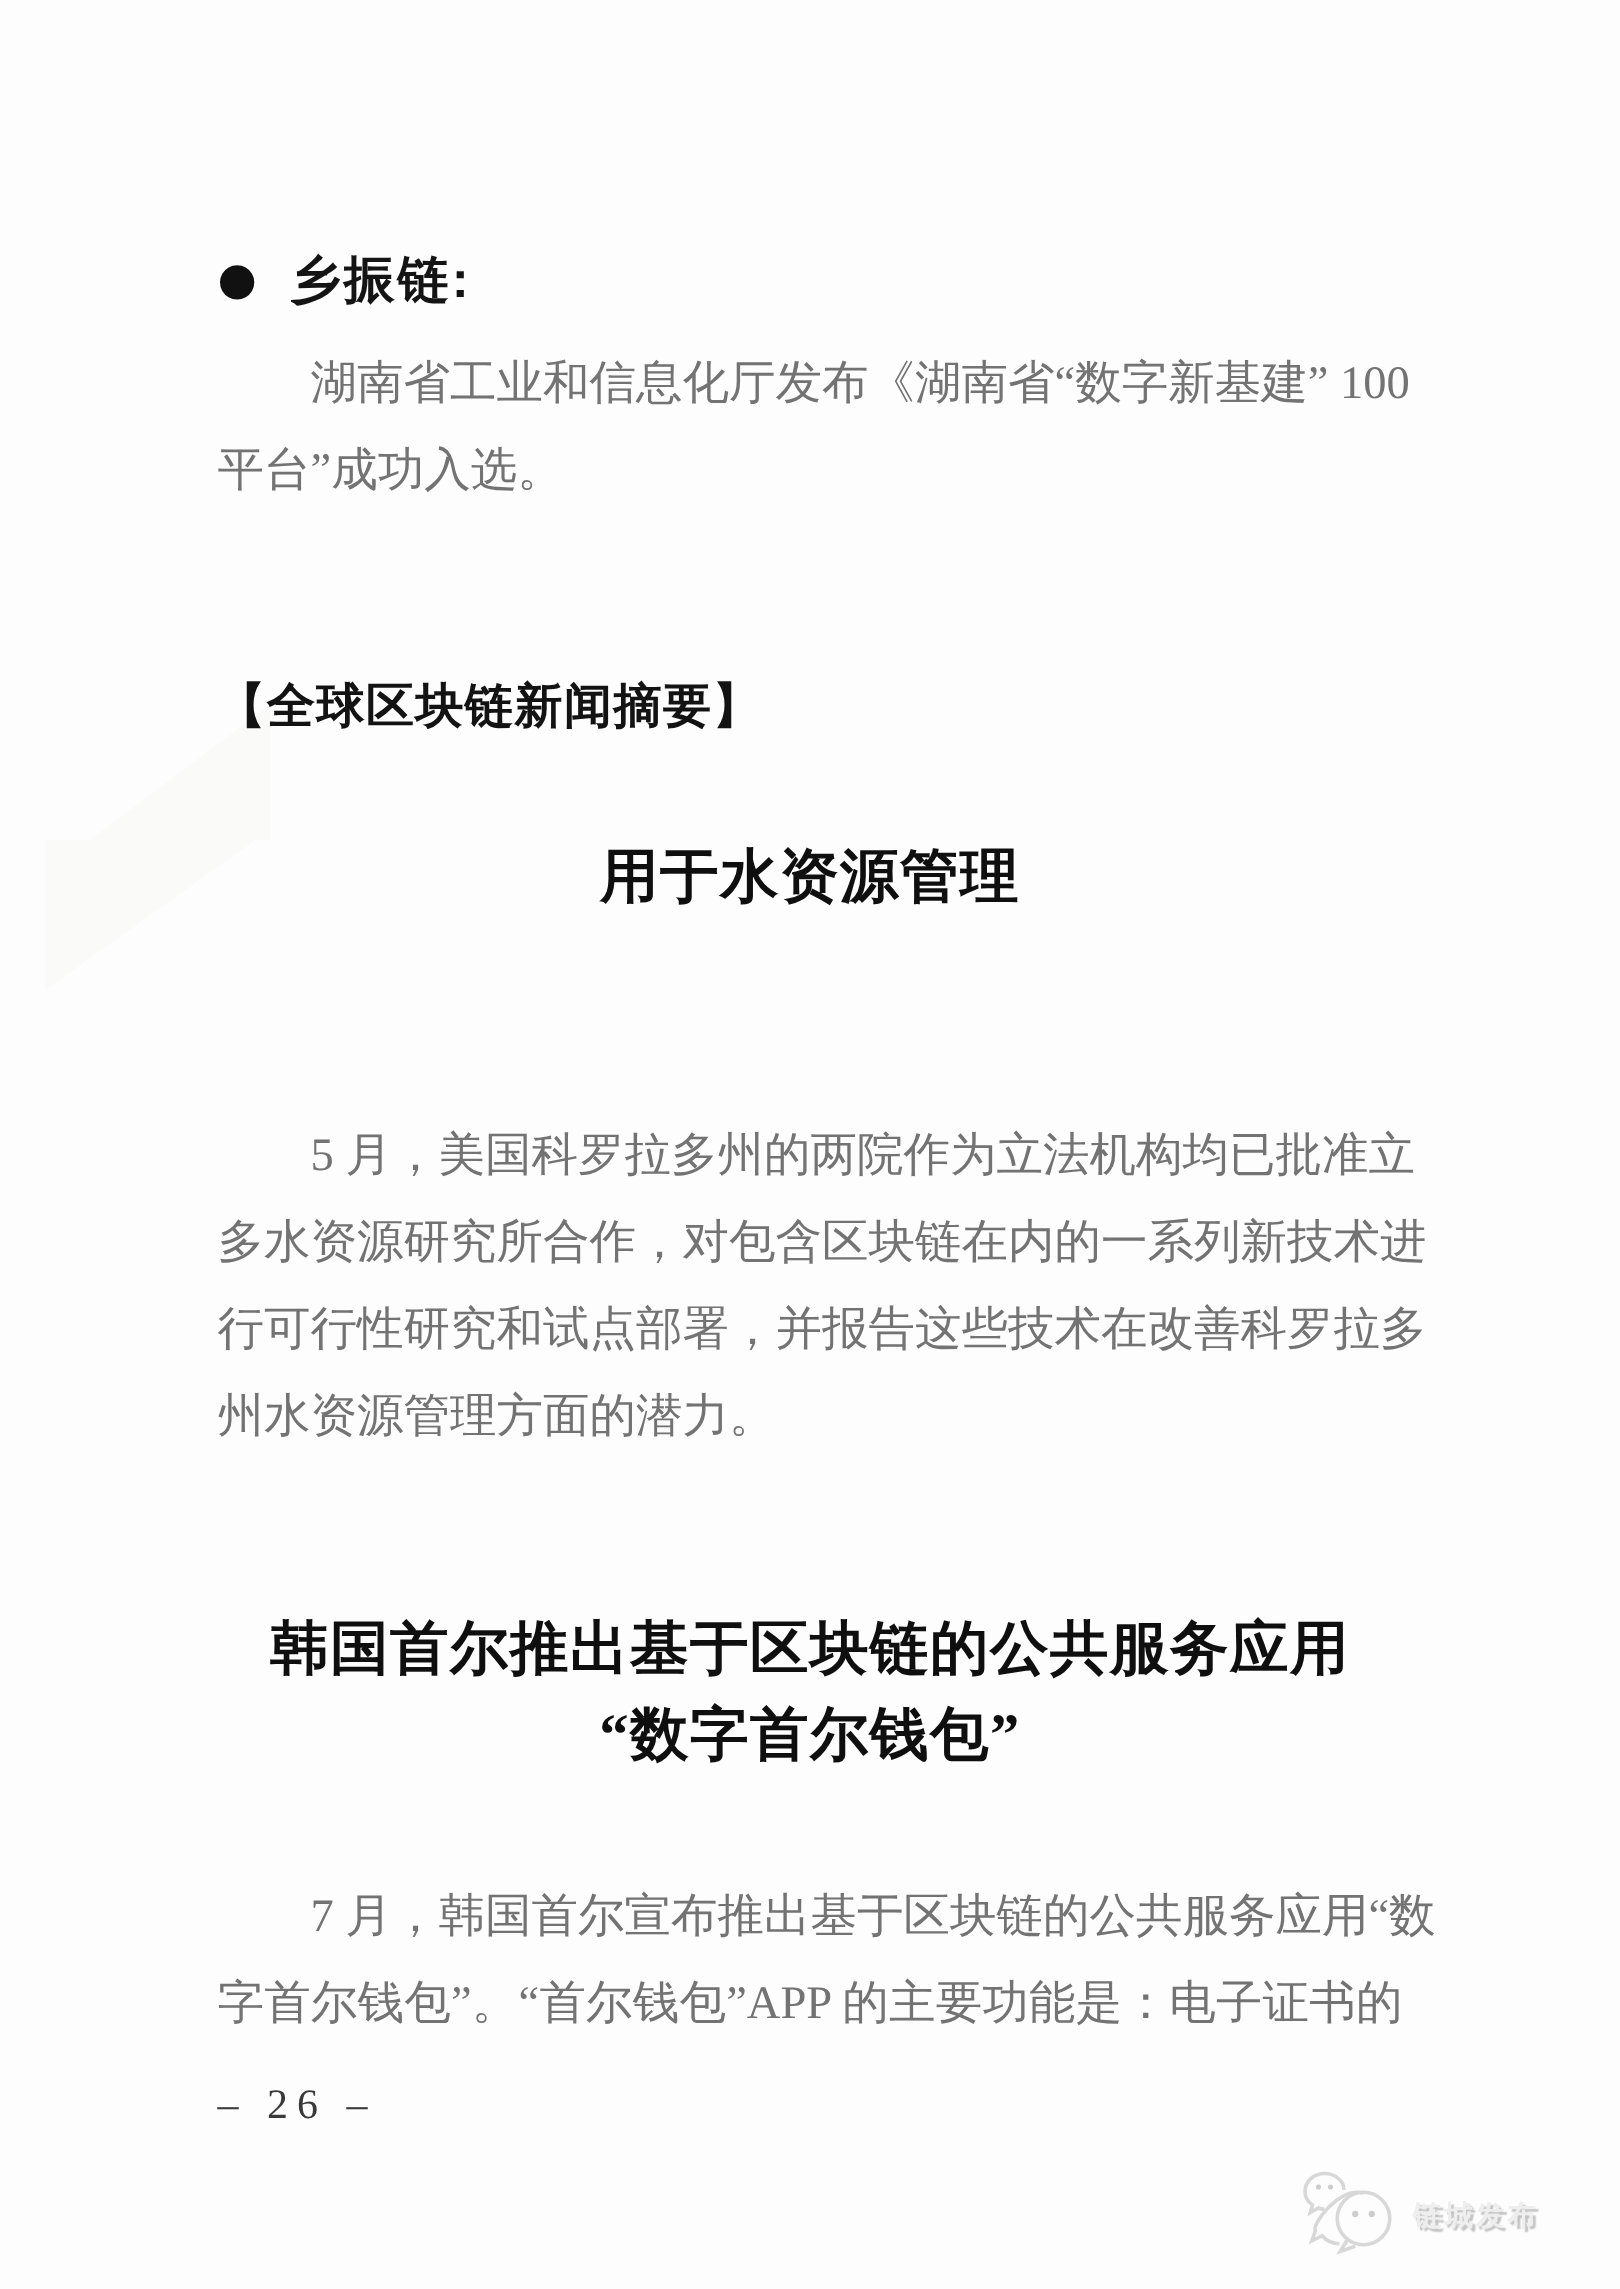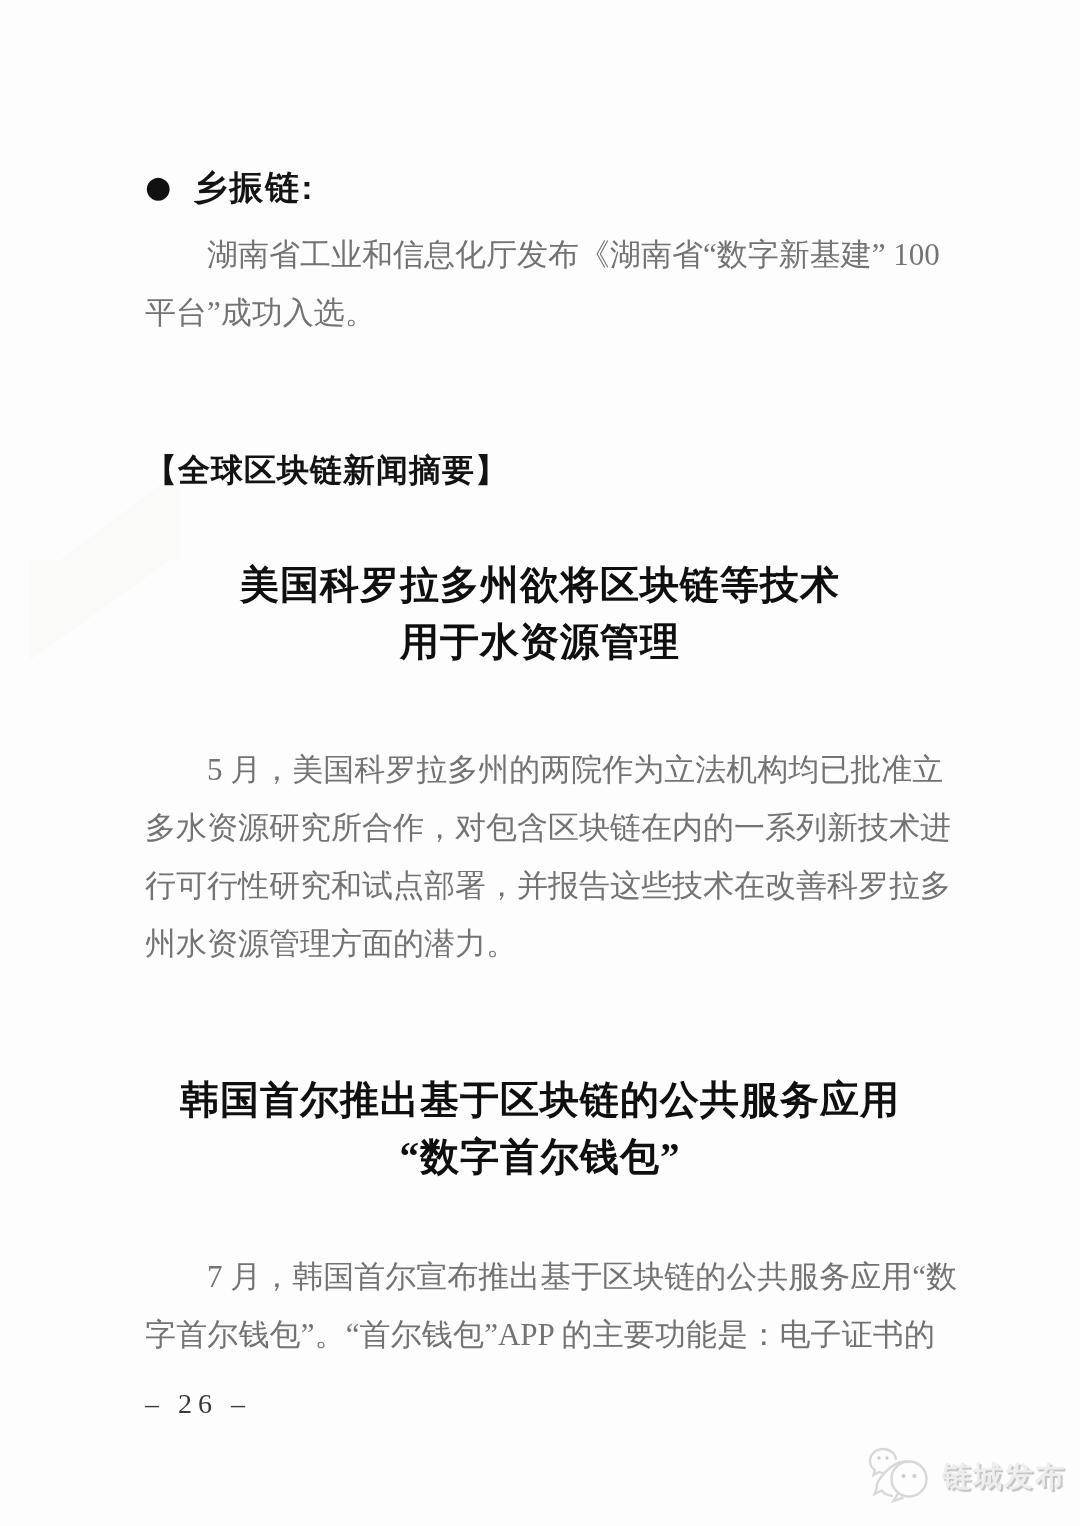--- a/index.html
+++ b/index.html
@@ -103,21 +103,21 @@
     position: absolute;
     left: 866px;
     top: 1446px;
     display: flex;
     align-items: center;
   }
   .wm-icon { display: block; margin-right: 6px; }
   .wm-text {
     font-family: "Liberation Sans", "DejaVu Sans", sans-serif;
     font-weight: 700;
-    font-size: 29px;
+    font-size: 19px;
     letter-spacing: 2px;
     color: #eeeeee;
     text-shadow: 2px 2px 1px #c3c3c3, -1px -1px 0 #ffffff;
   }
 </style>
 </head>
 <body>
 
 <div class="page">
   <div class="scan-artifact a1"></div>
@@ -131,21 +131,20 @@
     </div>
 
     <div class="para para1">
       <div class="body-line indent">湖南省工业和信息化厅发布《湖南省“数字新基建” 100</div>
       <div class="body-line endline">平台”成功入选。</div>
     </div>
 
     <div class="section-header">【全球区块链新闻摘要】</div>
 
     <div class="article-title t1">
-      <div class="title-line">美国科罗拉多州欲将区块链等技术</div>
       <div class="title-line">用于水资源管理</div>
     </div>
 
     <div class="para para2">
       <div class="body-line indent">5 月，美国科罗拉多州的两院作为立法机构均已批准立</div>
       <div class="body-line">多水资源研究所合作，对包含区块链在内的一系列新技术进</div>
       <div class="body-line">行可行性研究和试点部署，并报告这些技术在改善科罗拉多</div>
       <div class="body-line endline">州水资源管理方面的潜力。</div>
     </div>
 

